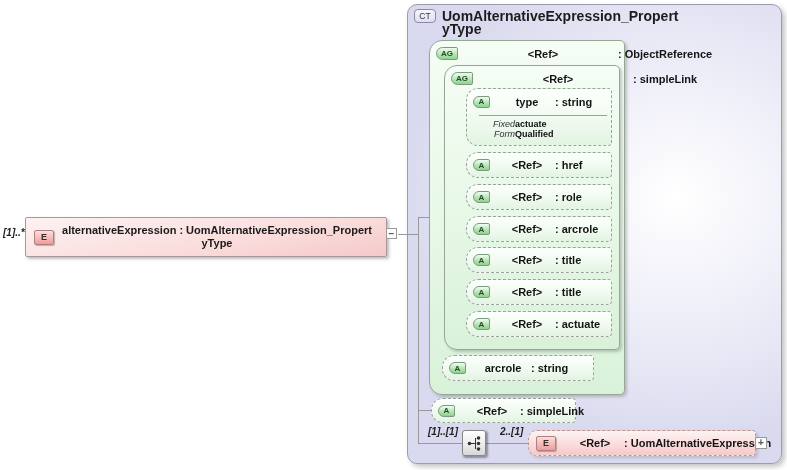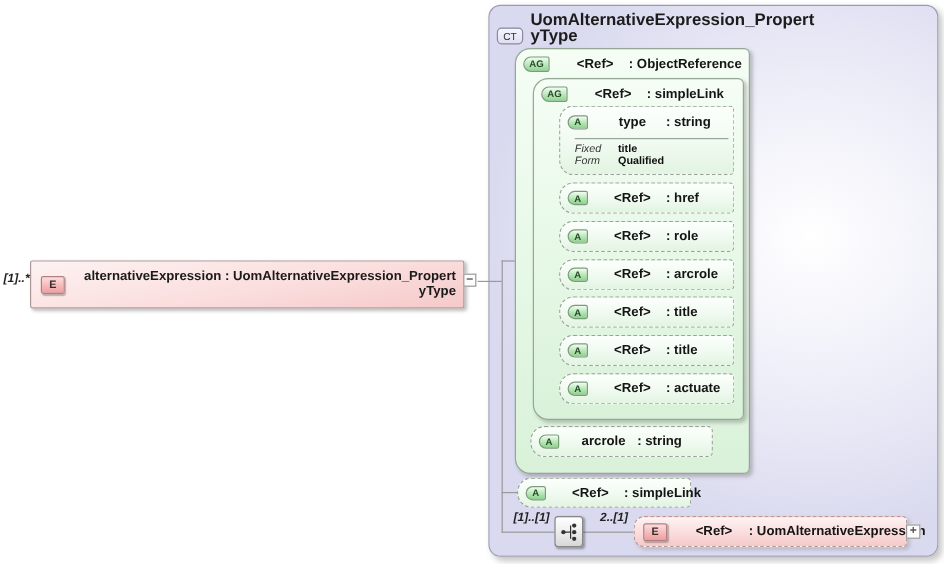--- a/index.html
+++ b/index.html
@@ -27,60 +27,60 @@
   }
   .icon-e {
     width:18px; height:13px; flex:0 0 18px; margin-left:8px;
     border:1px solid #b08080; border-radius:2px;
     background:linear-gradient(180deg,#fcdddd 0%,#f6bcbc 50%,#ee9e9e 100%);
     color:#3a2a2a; font-size:9px; font-weight:bold;
     display:flex; align-items:center; justify-content:center;
     box-shadow:1px 1px 1px rgba(0,0,0,.25);
   }
   .e-main-text {
-    flex:1; text-align:right; font-weight:bold; font-size:11px;
+    flex:1; text-align:center; font-weight:bold; font-size:11px;
     color:#1a1a1a; line-height:13px; padding-right:6px;
   }
 
   .toggle-box {
     position:absolute; width:11px; height:11px; box-sizing:border-box;
     border:1px solid #999; background:#fdfdfd; color:#555;
     font-size:10px; line-height:9px; text-align:center; z-index:7;
     font-weight:bold;
   }
 
   
   .ct-box {
     position:absolute; left:407px; top:4px; width:373px; height:458px;
     border:1px solid #9b9bae; border-radius:10px;
     background:radial-gradient(ellipse 75% 55% at 72% 42%, #ffffff 0%, #ededf8 52%, #d9d9ef 100%);
     box-shadow:3px 3px 5px rgba(110,110,110,.4); z-index:1;
   }
   .icon-ct {
-    position:absolute; left:6px; top:18px; width:22px; height:14px; box-sizing:border-box;
+    position:absolute; left:6px; top:4px; width:22px; height:14px; box-sizing:border-box;
     border:1px solid #8a8aa2; border-radius:4px;
     background:linear-gradient(180deg,#f6f6fd 0%,#dedef2 100%);
     font-size:8.5px; font-weight:normal; color:#333;
     display:flex; align-items:center; justify-content:center;
   }
   .ct-title {
     position:absolute; left:34px; top:5px; font-weight:bold; font-size:14px;
     color:#1c1c1c; line-height:13px;
   }
 
   
   .ag-box {
     position:absolute; box-sizing:border-box;
     border:1px solid #95a895; border-radius:13px 5px 5px 13px;
     background:linear-gradient(180deg,#f5fdf5 0%,#e6f8e6 55%,#d9f1d9 100%);
     box-shadow:2px 2px 3px rgba(100,100,100,.35); z-index:4;
   }
   .box-head {
     position:absolute; left:6px; top:6px; display:flex; align-items:center;
-    font-weight:bold; font-size:11px; color:#141414; white-space:nowrap;
+    font-weight:bold; font-size:11px; color:#141414; white-space:nowrap;gap:47px;
   }
   .icon-ag {
     width:22px; height:13px; flex:0 0 22px; margin-right:10px; box-sizing:border-box;
     border:1px solid #7c9a7c; border-radius:7px 2px 2px 7px;
     background:linear-gradient(180deg,#effdef 0%,#bce9bc 50%,#8fd48f 100%);
     font-size:8px; font-weight:bold; color:#2c482c;
     display:flex; align-items:center; justify-content:center;
   }
   .name-col { min-width:56px;text-align:center; }
 
@@ -95,21 +95,21 @@
   .attr-box.tall { height:58px; display:block; padding:0; }
   .attr-row { display:flex; align-items:center; padding-left:6px; height:25px; }
   .icon-a {
     width:17px; height:12px; flex:0 0 17px; margin-right:9px; box-sizing:border-box;
     border:1px solid #7c9a7c; border-radius:6px 2px 2px 6px;
     background:linear-gradient(180deg,#f1fdf1 0%,#b6e7b6 52%,#8cd28c 100%);
     font-size:8px; font-weight:bold; color:#2c482c;
     display:flex; align-items:center; justify-content:center;
   }
   .attr-sep { border-top:1px solid #9aa59a; margin:1px 4px 3px 12px; }
-  .fact-row { display:flex; font-size:9px; line-height:10px; margin-left:12px; }
+  .fact-row { display:flex; font-size:9px; line-height:10px; margin-left:12px;text-align:right; }
   .fact-label { font-style:italic; font-weight:normal; color:#333; width:36px; }
   .fact-value { font-weight:bold; color:#101010; }
 
   
   .seq-btn {
     position:absolute; left:462px; top:430px; width:24px; height:26px; box-sizing:border-box;
     border:1px solid #878787; border-radius:3px;
     background:linear-gradient(180deg,#ffffff 0%,#ececec 55%,#d7d7d7 100%);
     box-shadow:1.5px 1.5px 2px rgba(0,0,0,.35);
     display:flex; align-items:center; justify-content:center; z-index:6;
@@ -185,21 +185,21 @@
 
 <div class="attr-box tall" style="left:466px; top:88px; width:146px;">
   <div class="attr-row">
     <span class="icon-a">A</span>
     <span class="name-col">type</span>
     <span>: string</span>
   </div>
   <div class="attr-sep"></div>
   <div class="fact-row">
     <span class="fact-label">Fixed</span>
-    <span class="fact-value">title</span>
+    <span class="fact-value">actuate</span>
   </div>
   <div class="fact-row">
     <span class="fact-label">Form</span>
     <span class="fact-value">Qualified</span>
   </div>
 </div>
 
 <div class="attr-box" style="left:466px; top:152px; width:146px;">
   <span class="icon-a">A</span>
   <span class="name-col">&lt;Ref&gt;</span>

